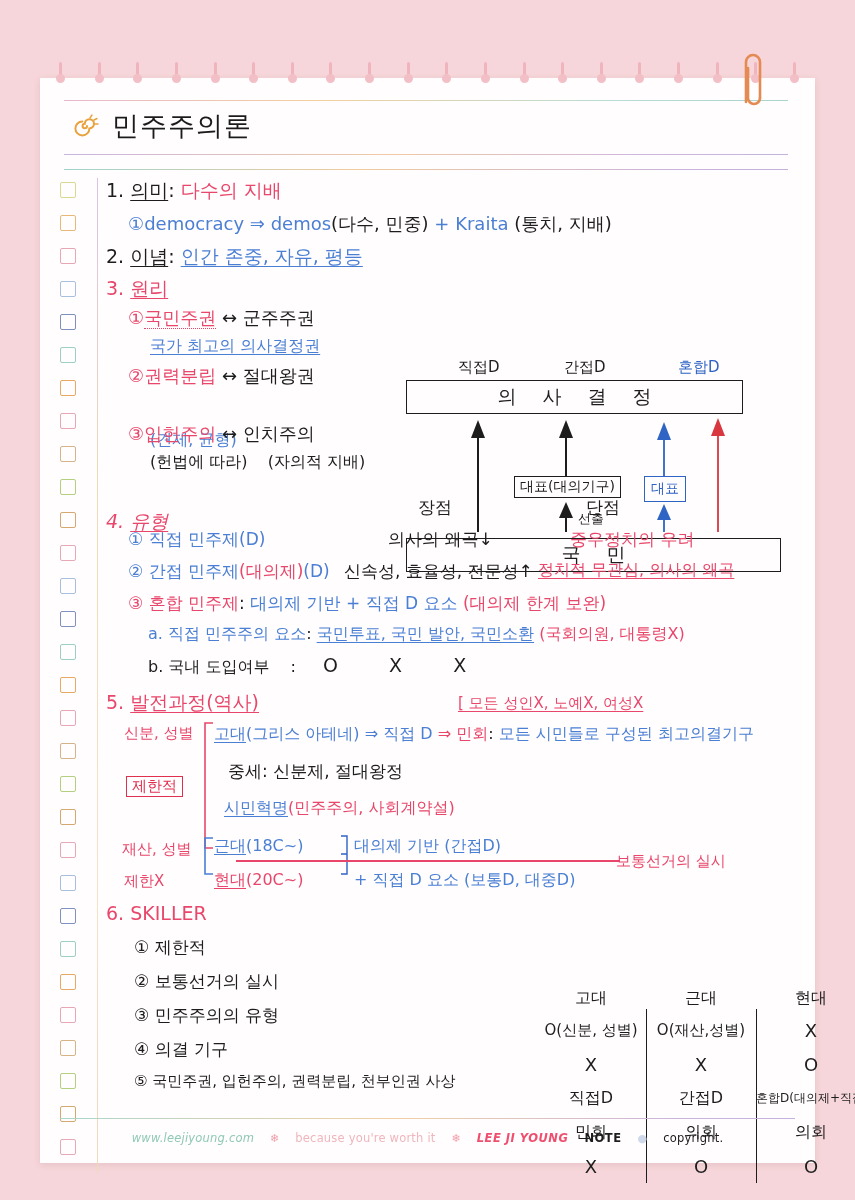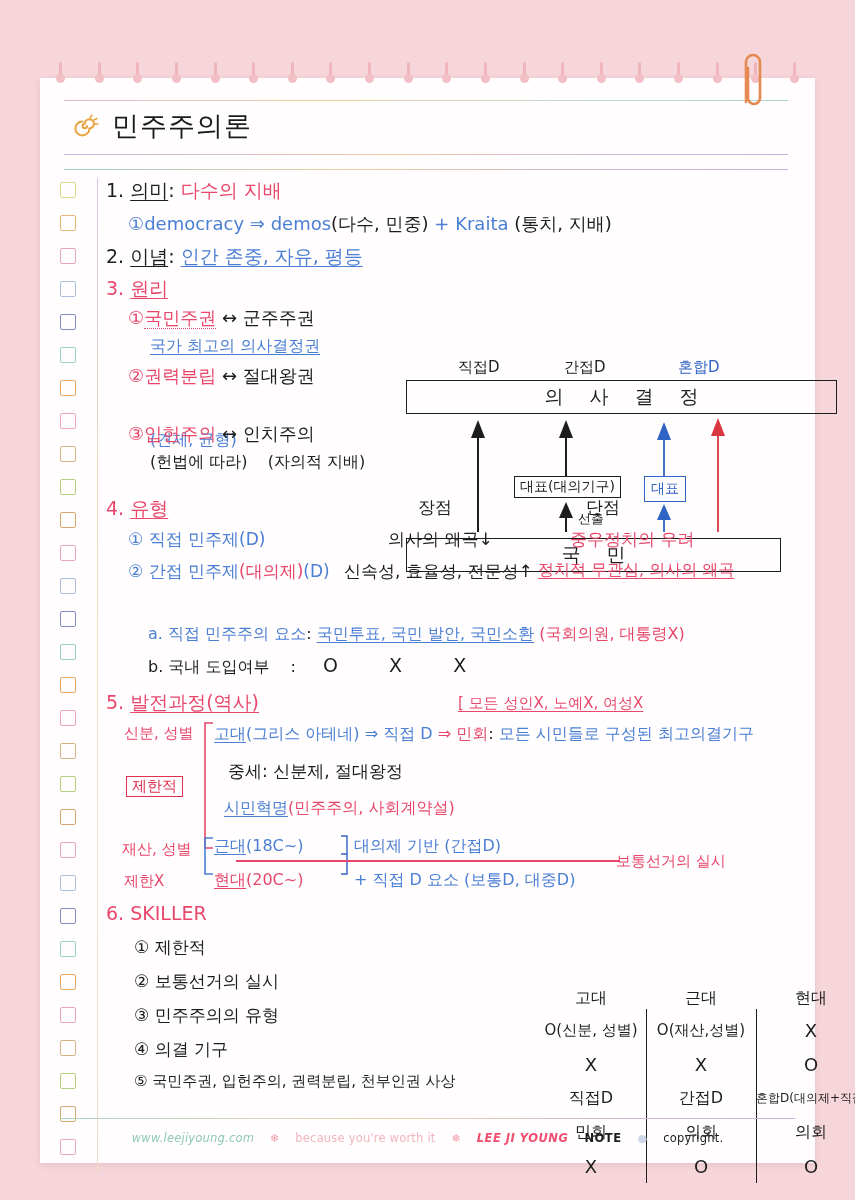--- a/index.html
+++ b/index.html
@@ -371,21 +371,21 @@
       <span>(헌법에 따라)</span>
       <span style="display:inline-block;width:10px"></span>
       <span>(자의적 지배)</span>
     </div>
 
     <div id="diagram">
       <div class="dlabel blk" style="left:52px; top:0px;">직접D</div>
       <div class="dlabel blk" style="left:158px; top:0px;">간접D</div>
       <div class="dlabel blu2" style="left:272px; top:0px;">혼합D</div>
 
-      <div class="dbox" style="left:0px; top:22px; width:431px; height:34px;">의 사 결 정</div>
+      <div class="dbox" style="left:0px; top:22px; width:337px; height:34px;">의 사 결 정</div>
 
       <svg style="position:absolute; left:0; top:56px;" width="375" height="124">
 
         <line x1="72" y1="118" x2="72" y2="22" stroke="#1d1d1d" stroke-width="2"></line>
         <polygon points="72,6 65,24 79,24" fill="#1d1d1d"></polygon>
 
         <line x1="160" y1="62" x2="160" y2="22" stroke="#1d1d1d" stroke-width="2"></line>
         <polygon points="160,6 153,24 167,24" fill="#1d1d1d"></polygon>
 
         <line x1="160" y1="118" x2="160" y2="100" stroke="#1d1d1d" stroke-width="2"></line>
@@ -401,35 +401,41 @@
         <polygon points="312,4 305,22 319,22" fill="#d8373f"></polygon>
       </svg>
 
       <div class="rep-box" style="left:108px; top:118px;">대표(대의기구)</div>
       <div class="rep-box-blue" style="left:238px; top:118px;">대표</div>
       <div class="dlabel blk" style="left:172px; top:152px; font-size:13px;">선출</div>
 
       <div class="dbox" style="left:0px; top:180px; width:375px; height:34px;">국 민</div>
     </div>
 
-    <div class="line s19 red" style="left:0px; top:318px;">
+    <div class="line s19 red" style="left:0px; top:331px;font-style:italic;">
       <span>4.</span>
       <span class="u">유형</span>
     </div>
 
     <div class="line s17" style="left:22px; top:350px;">
       <span class="blu">①</span>
       <span class="blu">직접 민주제</span><span class="blu">(D)</span>
     </div>
 
     <div class="line s17" style="left:22px; top:382px;">
       <span class="blu">②</span>
       <span class="blu">간접 민주제</span><span class="red">(대의제)</span><span class="blu">(D)</span>
     </div>
 
+    <div class="line s17" style="left:22px; top:414px;">
+      <span class="red">③</span>
+      <span class="red">혼합 민주제</span><span class="blk">:</span>
+      <span class="blu">대의제 기반 + 직접 D 요소</span>
+      <span class="red">(대의제 한계 보완)</span>
+    </div>
 
     <div class="line s16" style="left:42px; top:446px;">
       <span class="blu">a.</span>
       <span class="blu">직접 민주주의 요소</span><span class="blk">:</span>
       <span class="blu u">국민투표, 국민 발안, 국민소환</span>
       <span class="red">(국회의원, 대통령X)</span>
     </div>
 
     <div class="line s16 blk" style="left:42px; top:476px;">
       <span>b.</span>

